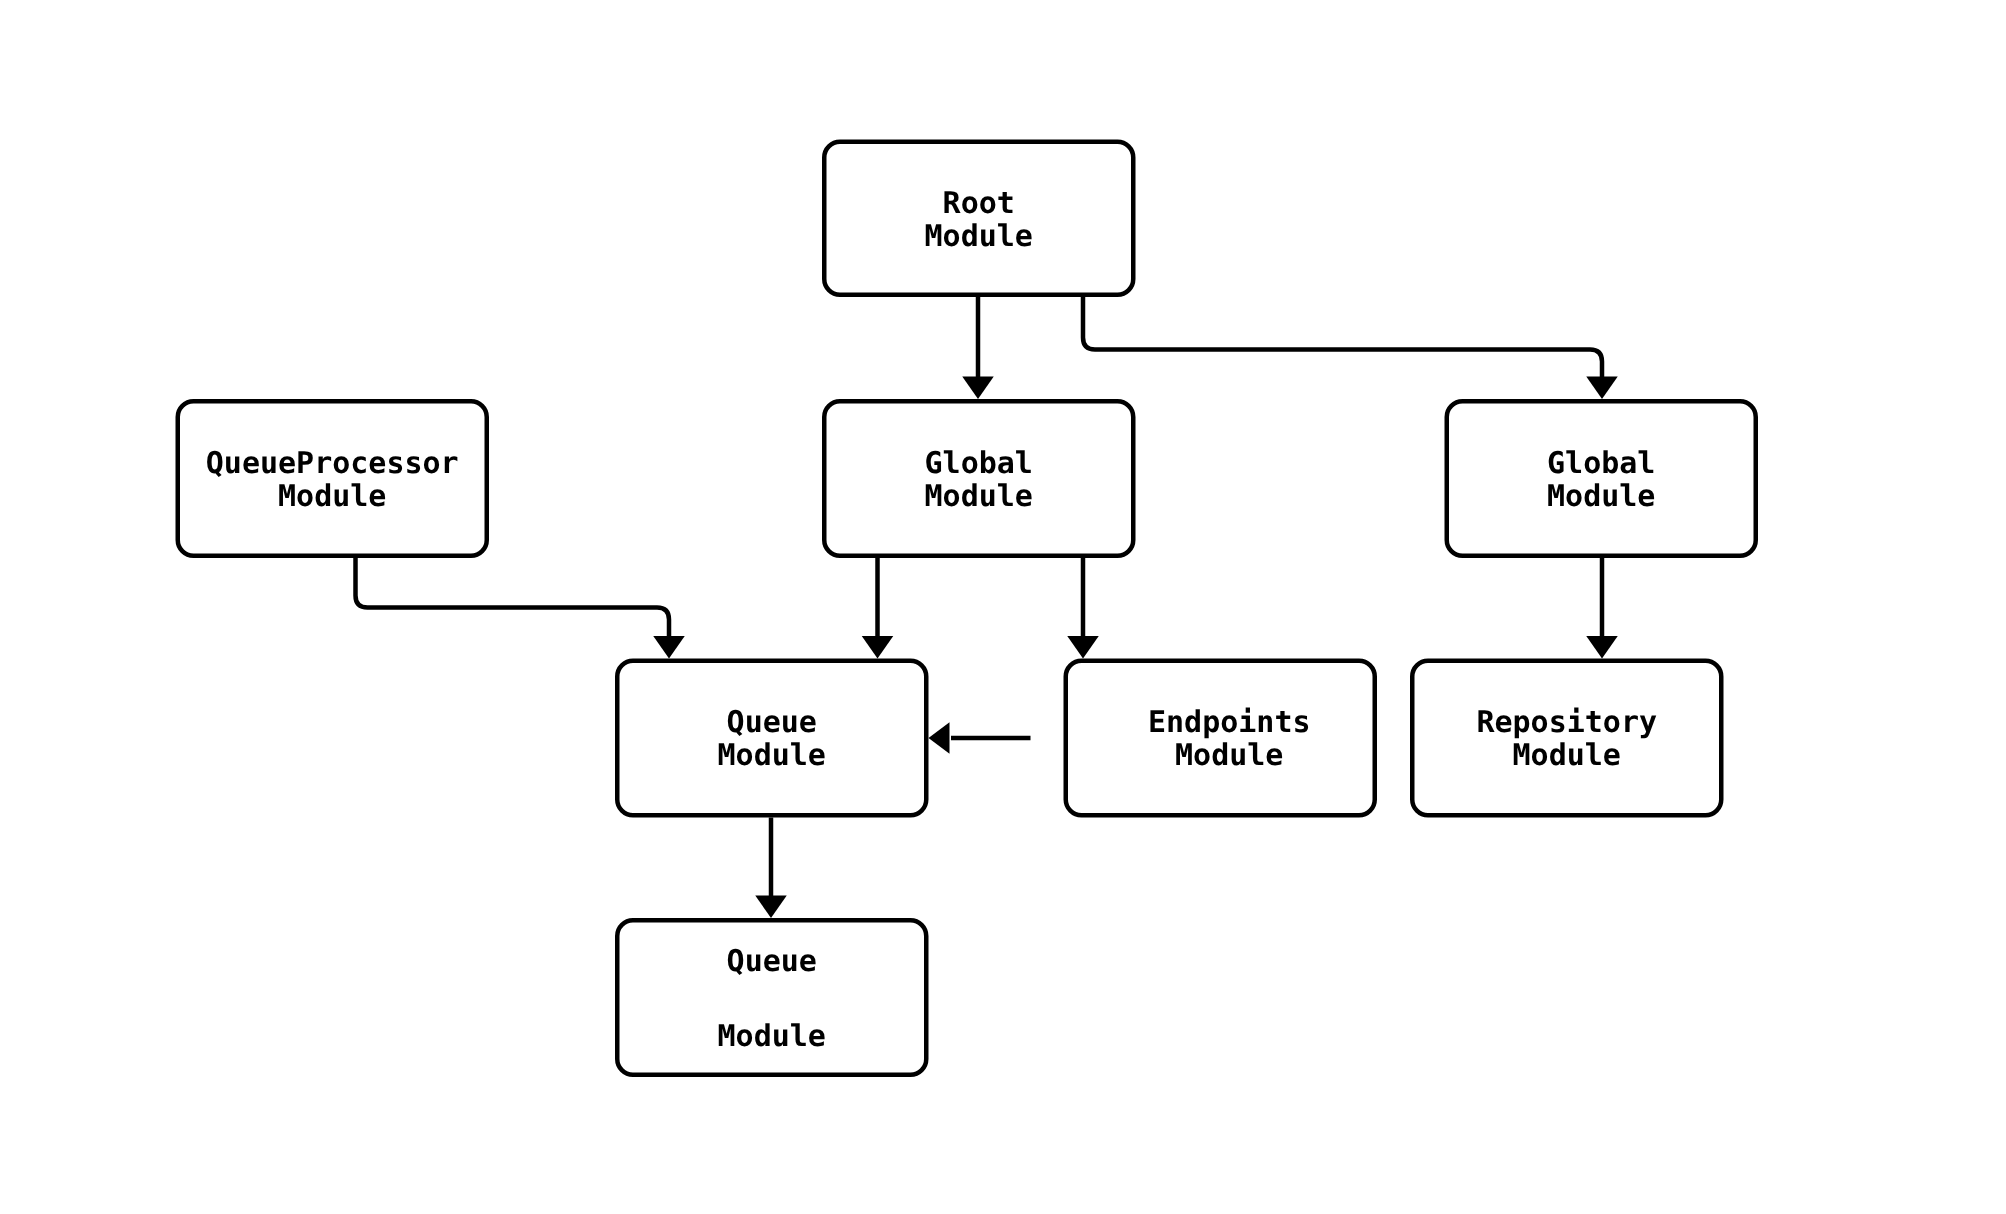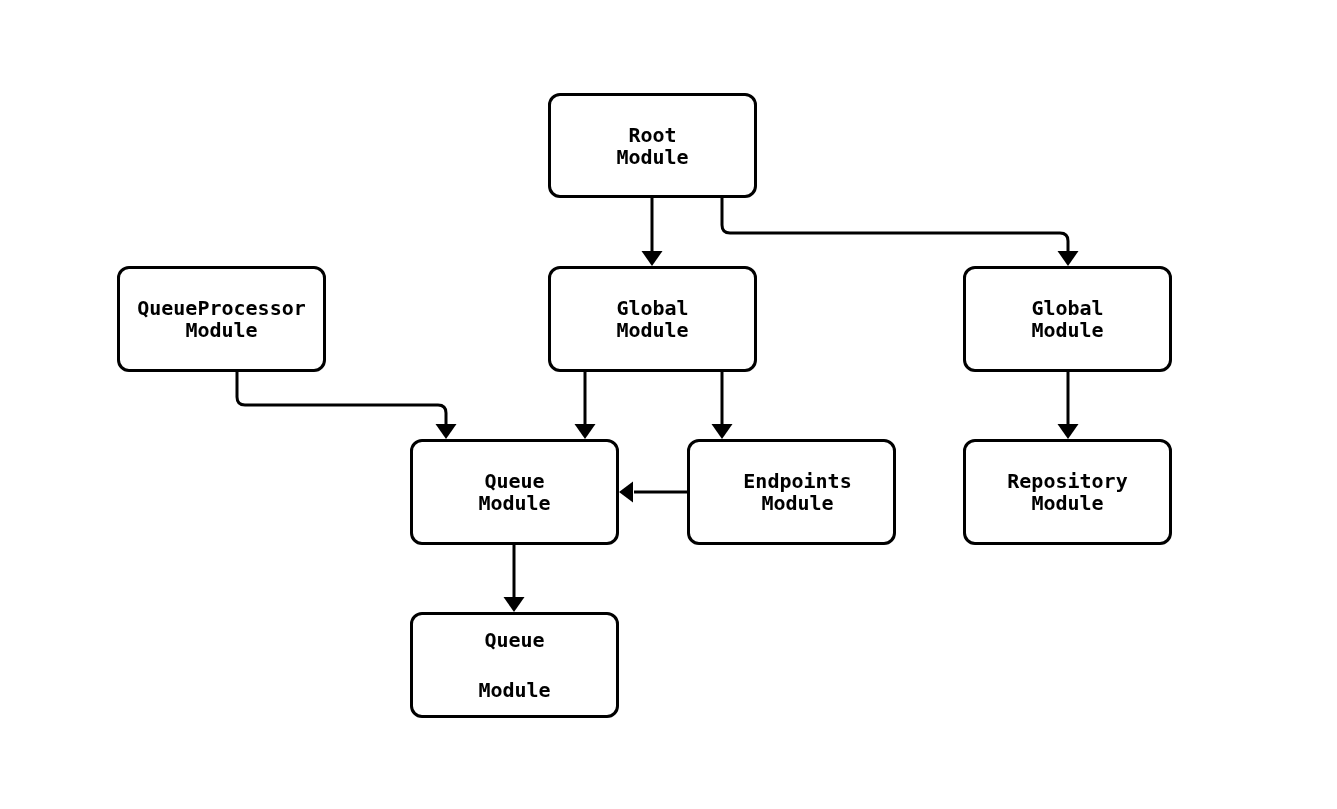--- a/index.html
+++ b/index.html
@@ -48,22 +48,22 @@
     font-size: 20px;
     line-height: 22px;
     color: #000000;
     text-align: center;
   }
   .node-root          { left: 548px; top:  93px; height: 105px; }
   .node-queueprocessor{ left: 117px; top: 266px; }
   .node-server        { left: 548px; top: 266px; }
   .node-global        { left: 963px; top: 266px; text-align: center; }
   .node-core          { left: 410px; top: 439px; }
-  .node-endpoints     { left: 687px; top: 439px; padding-left: 12px; }
-  .node-repository    { left: 963px; top: 439px; }
+  .node-endpoints     { left: 709px; top: 439px; padding-left: 12px; }
+  .node-repository    { left: 940px; top: 439px; }
   .node-queue         { left: 410px; top: 612px; gap: 28px; }
 </style>
 </head>
 <body>
 
 <div class="canvas">
 
   <svg class="edges-layer" width="1337" height="809" viewBox="0 0 1337 809" xmlns="http://www.w3.org/2000/svg">
 
     <path class="edge" d="M 652 198 L 652 252"></path>

